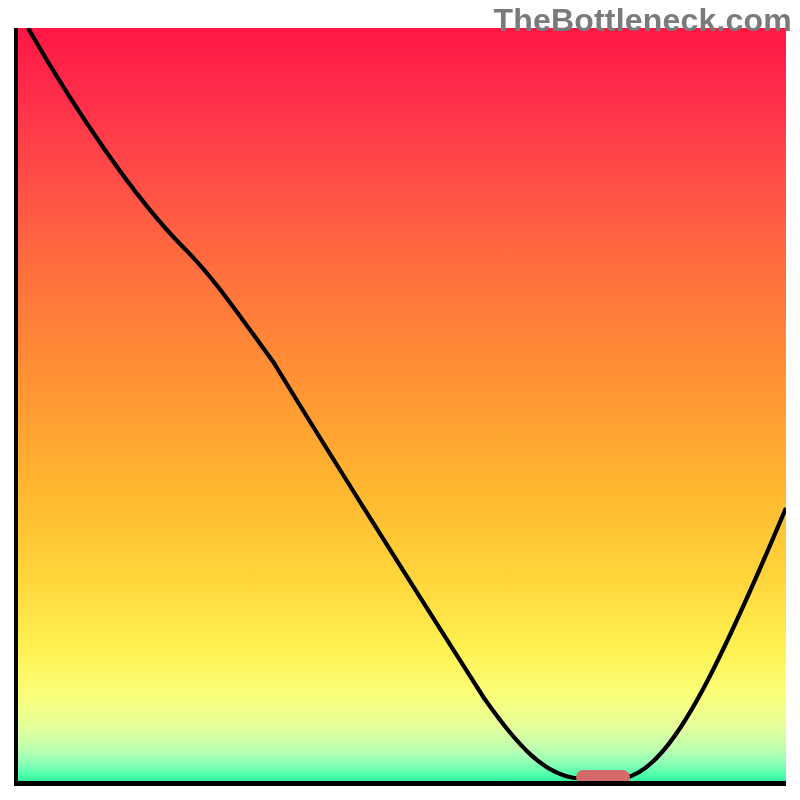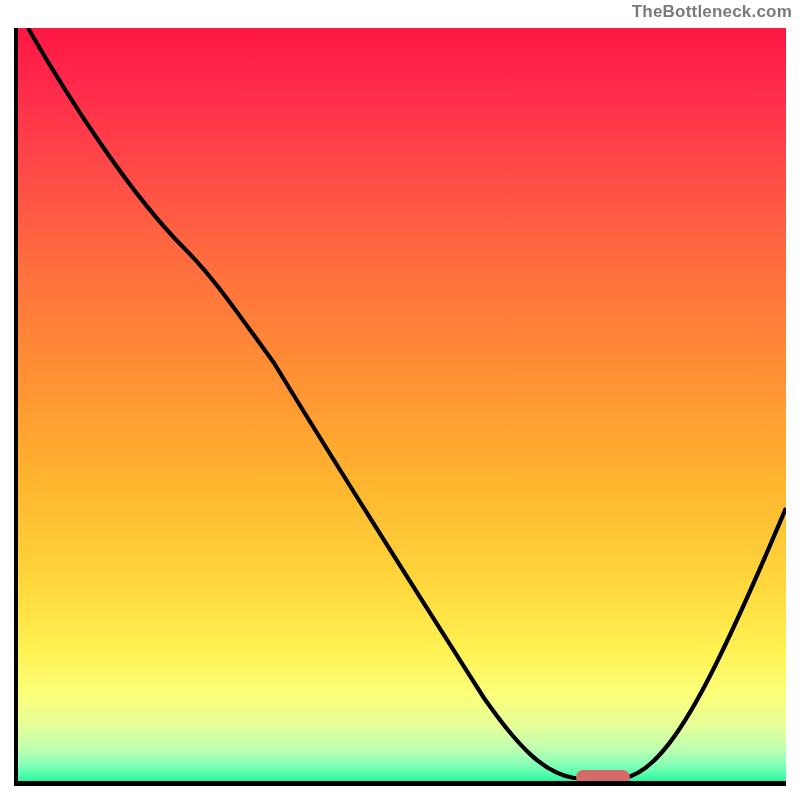--- a/index.html
+++ b/index.html
@@ -13,21 +13,21 @@
   .container {
     position: relative;
     width: 800px;
     height: 800px;
   }
   .watermark {
     position: absolute;
     top: 2px;
     right: 8px;
     font-family: Arial, Helvetica, sans-serif;
-    font-size: 17px;
+    font-size: 32px;
     font-weight: 600;
     color: #7a7a7a;
     letter-spacing: 0.2px;
     z-index: 20;
   }
   .plot {
     position: absolute;
     left: 14px;
     top: 28px;
     width: 772px;

